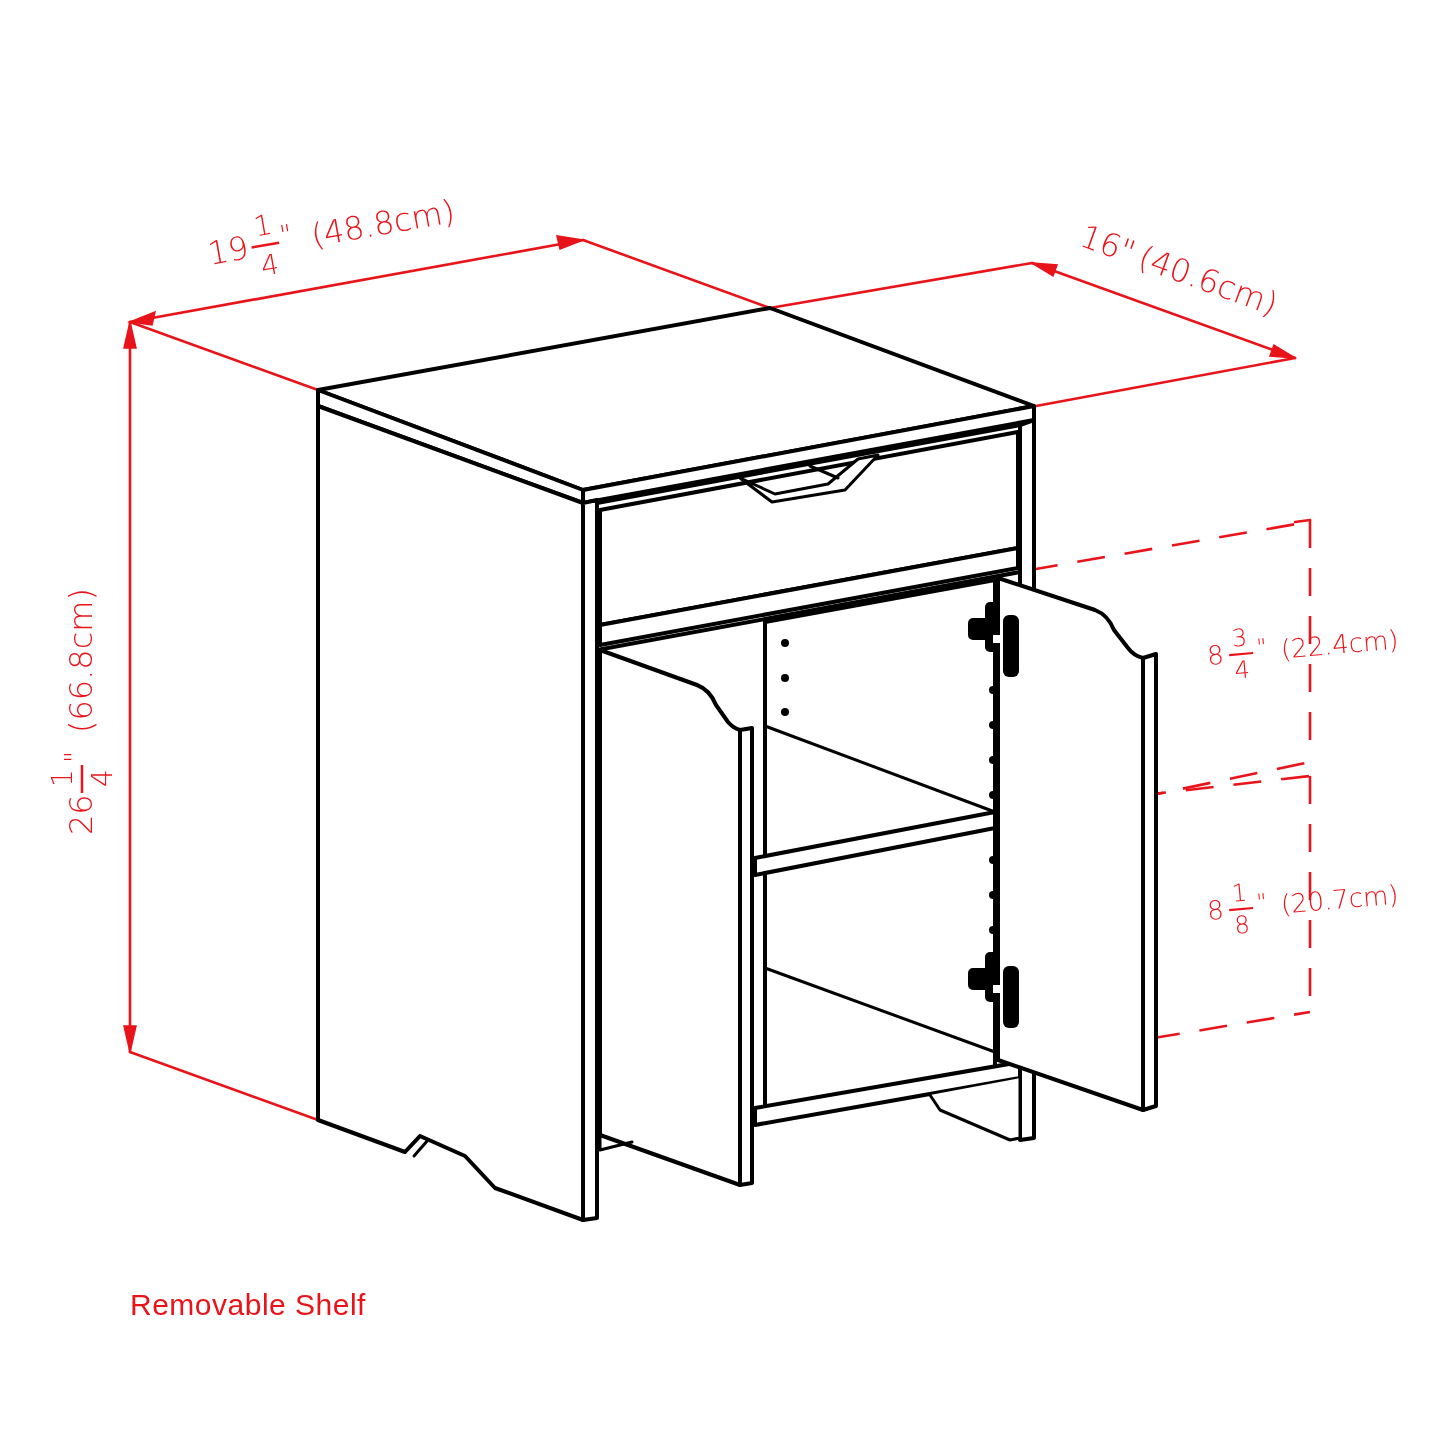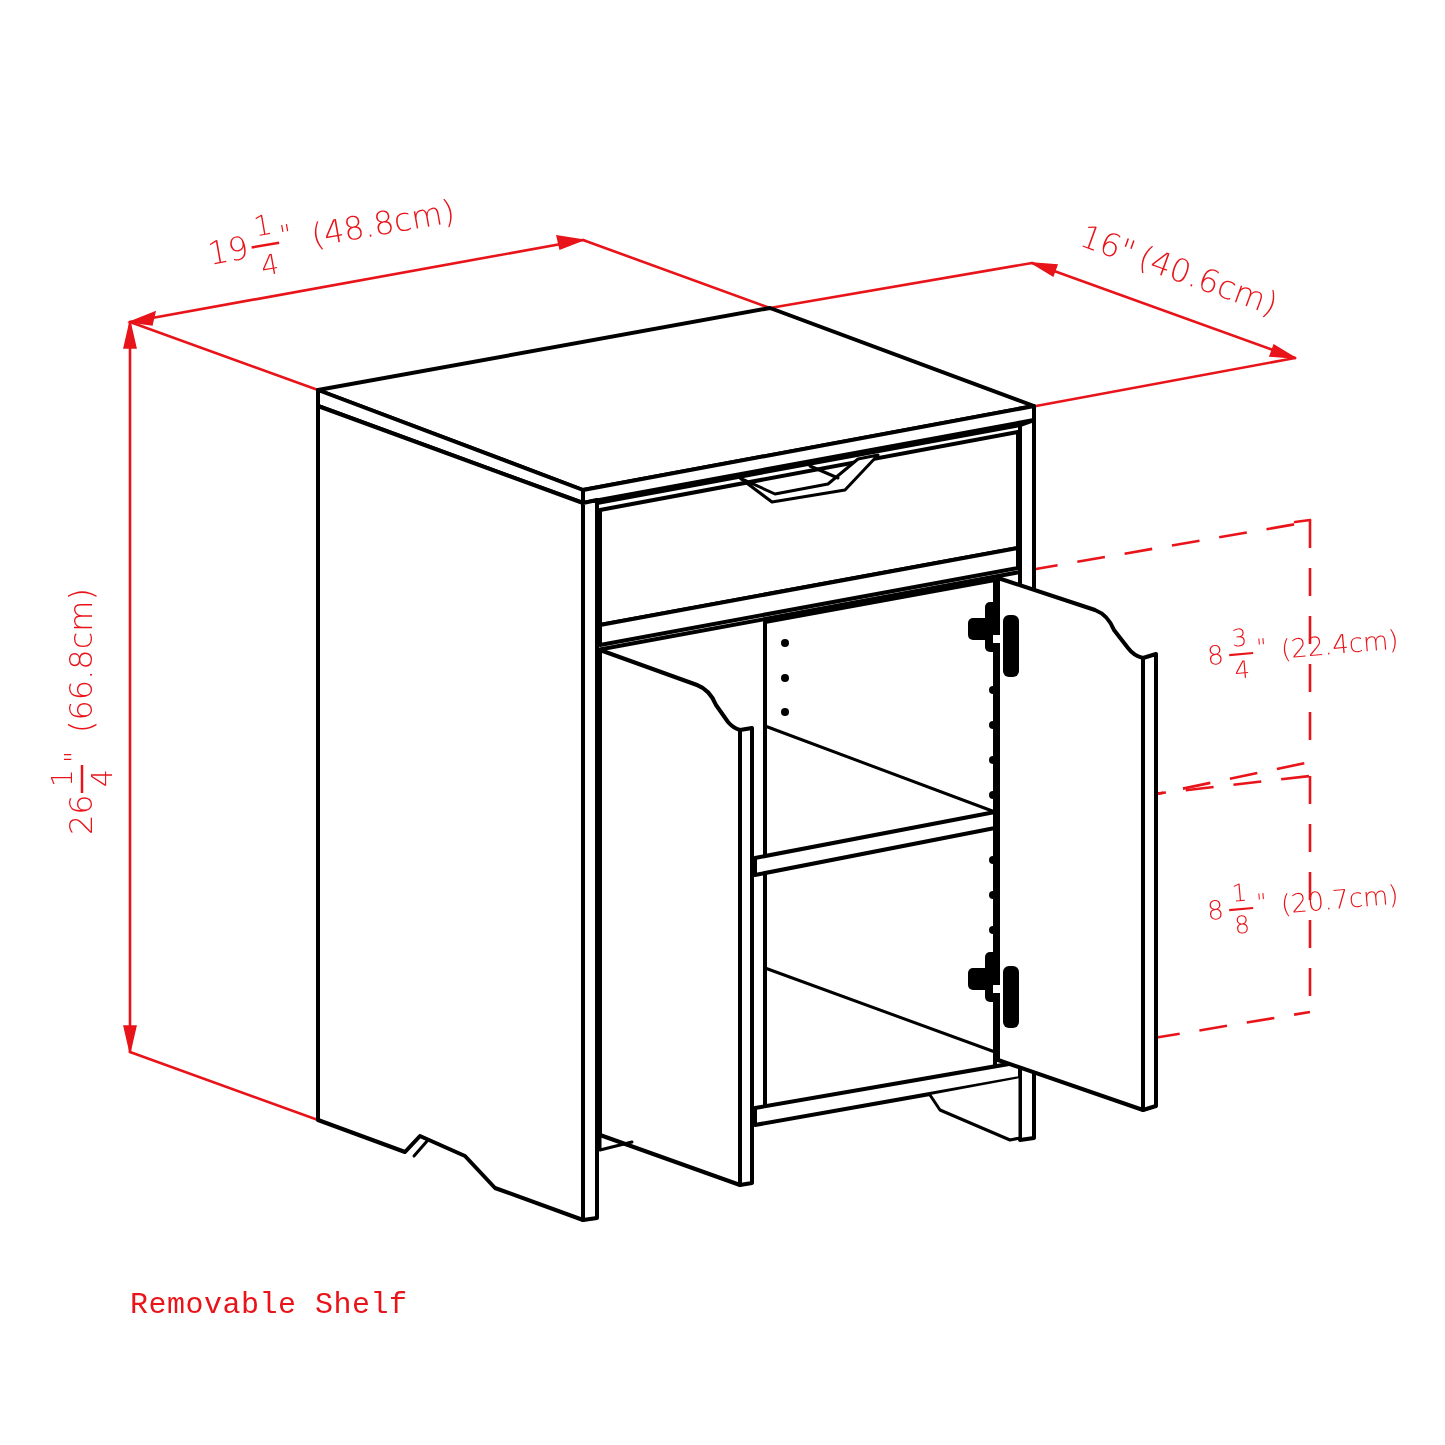--- a/index.html
+++ b/index.html
@@ -7,21 +7,21 @@
   #canvas { position: absolute; left: 0; top: 0; width: 1445px; height: 1445px; }
   .blk { stroke: #000; fill: none; stroke-width: 4; stroke-linejoin: round; stroke-linecap: round; }
   .blk-thin { stroke: #000; fill: none; stroke-width: 3; stroke-linejoin: round; stroke-linecap: round; }
   .fillw { fill: #ffffff; }
   .red { stroke: #e8141a; fill: none; stroke-width: 2.6; stroke-linecap: round; }
   .red-dash { stroke: #e8141a; fill: none; stroke-width: 2.6; stroke-dasharray: 28 20; }
   .arrow { fill: #e8141a; stroke: #e8141a; stroke-width: 1.5; }
   .dimtxt { fill: #e8141a; font-family: "DejaVu Sans", sans-serif; font-weight: 300; }
   .caption {
     position: absolute; left: 130px; top: 1288px;
-    color: #e8141a; font-family: Liberation Mono, monospace; font-size: 30px;
+    color: #e8141a; font-family: Liberation Sans, sans-serif; font-size: 30px;
     letter-spacing: 0.5px;
   }
 </style>
 </head>
 <body>
 
 <svg id="canvas" viewBox="0 0 1445 1445" xmlns="http://www.w3.org/2000/svg">
 
   <g>
 

